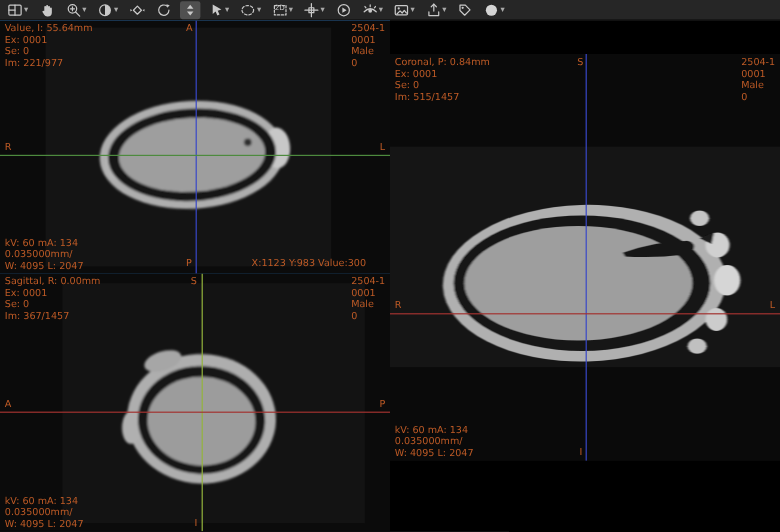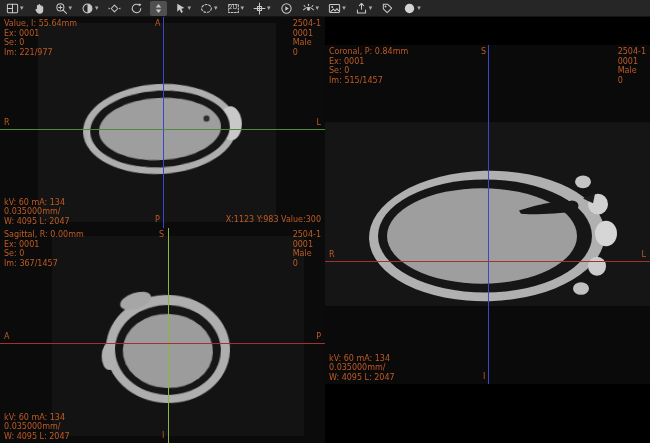--- a/index.html
+++ b/index.html
@@ -30,21 +30,21 @@
   .vline{position:absolute;top:0;height:100%;width:1px;z-index:3;}
   .c-green{background:var(--crosshair-green);}
   .c-ygreen{background:var(--crosshair-yellow-green);}
   .c-blue{background:var(--crosshair-blue);}
   .c-red{background:var(--crosshair-red);}
 
   .ovl{position:absolute;z-index:5;color:var(--overlay-orange);font-size:8px;line-height:9.5px;white-space:nowrap;}
   .tl{left:4px;top:2px;}
   .tr{right:4px;top:2px;text-align:left;}
   .bl{left:4px;bottom:2px;}
-  .br{right:4px;bottom:4px;margin-left:14px;}
+  .br{right:20px;bottom:4px;margin-left:14px;}
   .mk{position:absolute;z-index:6;color:var(--overlay-orange);font-size:8px;line-height:8px;}
 </style>
 </head>
 <body>
 
 <div id="app">
 
   <div id="toolbar">
       <div class="tool">
         <span class="ticon">

